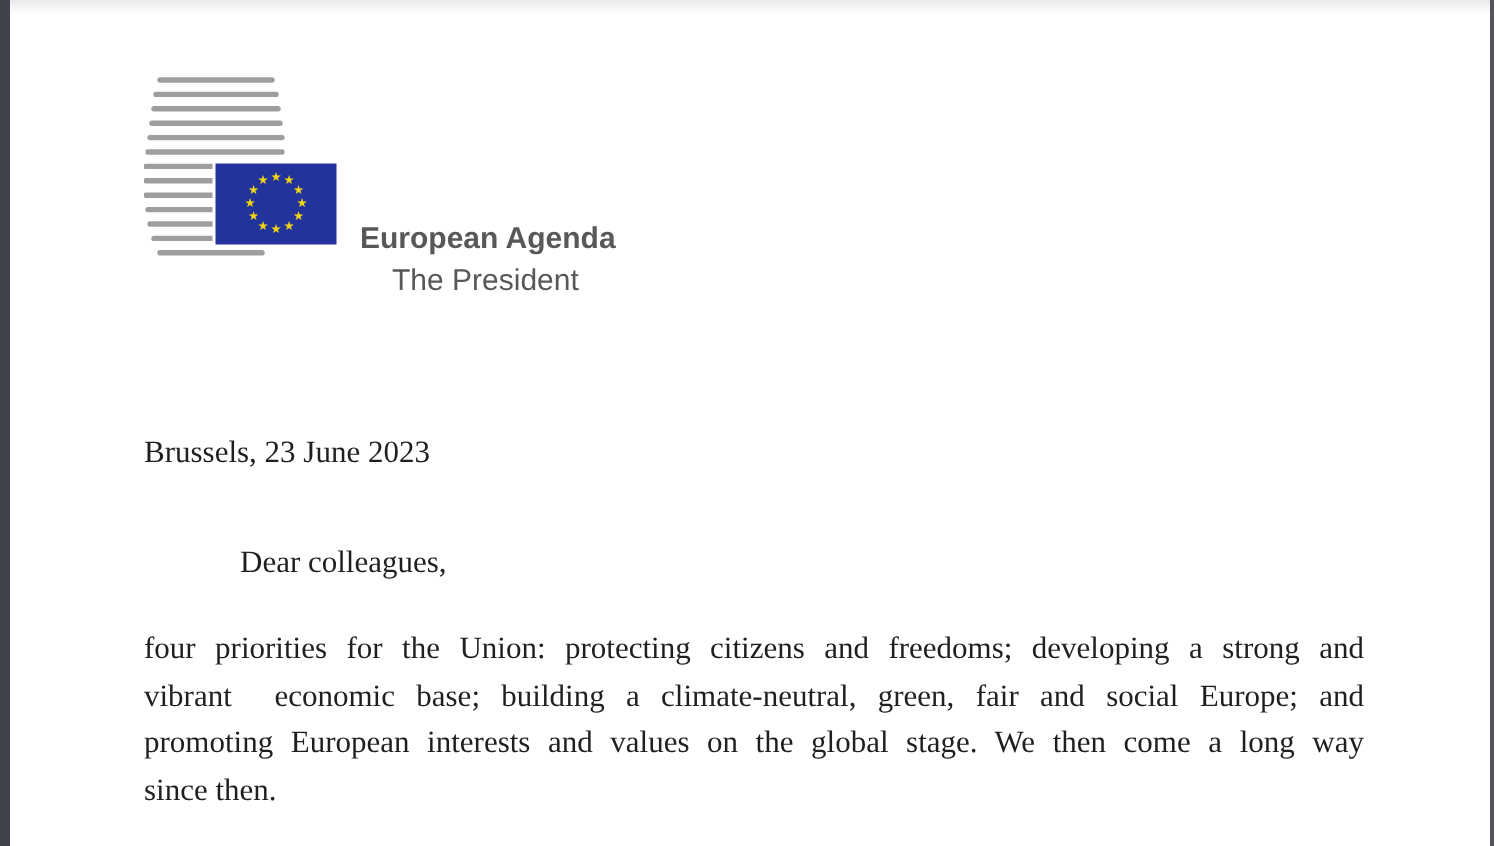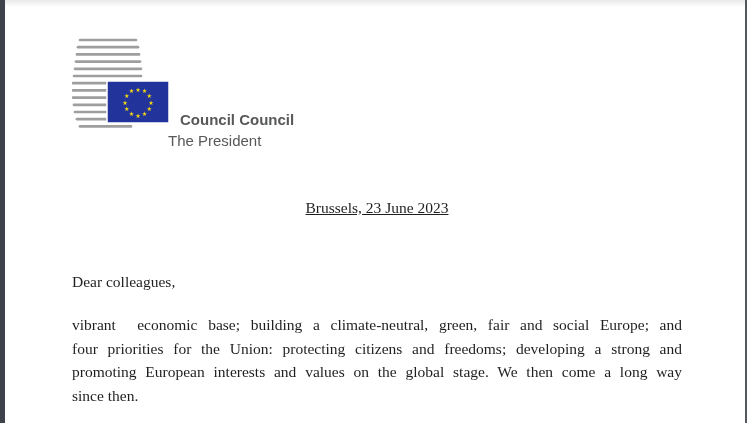--- a/index.html
+++ b/index.html
@@ -33,34 +33,34 @@
   .logo-line { stroke: var(--logo-line, #9e9e9e); stroke-width: 2.7; stroke-linecap: round; fill: none; }
   .flag-rect { fill: var(--flag-blue, #22339b); stroke: #ffffff; stroke-width: 1.5; }
   .star { fill: var(--star-yellow, #f0d514); font-size: 6.2px; font-family: "DejaVu Sans", sans-serif; }
   .org-name {
     position: absolute; left: 180px; top: 111px;
     font-family: "Liberation Sans", sans-serif;
     font-weight: bold; font-size: 15px; line-height: 18px;
     color: var(--logo-text, #57585a);
   }
   .org-title {
-    position: absolute; left: 168px; top: 132px;
+    position: absolute; left: 196px; top: 132px;
     font-family: "Liberation Sans", sans-serif;
     font-weight: normal; font-size: 15px; line-height: 18px;
     color: var(--logo-text, #57585a);
   }
   
   .letter-col {
     position: absolute; left: 72px; width: 610px;
     color: var(--letter-text, #1f1f1f);
     font-family: "Liberation Serif", serif;
     font-size: 15.5px;
   }
-  .date-line { top: 196px; text-align: center; line-height: 23px; text-decoration: underline; }
-  .salutation { top: 270px; text-align: left; line-height: 23px; }
+  .date-line { top: 215px; text-align: left; line-height: 23px; }
+  .salutation { top: 270px; text-align: left; line-height: 23px; margin-left: 48px; }
   .body-par { top: 313px; }
   .body-line {
     line-height: 23.5px;
     text-align: justify;
     text-align-last: justify;
     white-space: normal;
   }
   .body-line.last { text-align: left; text-align-last: left; }
 </style>
 </head>
@@ -100,27 +100,27 @@
         <text class="star" x="66" y="78" text-anchor="middle" dominant-baseline="central">★</text>
         <text class="star" x="59.5" y="76.26" text-anchor="middle" dominant-baseline="central">★</text>
         <text class="star" x="54.74" y="71.5" text-anchor="middle" dominant-baseline="central">★</text>
         <text class="star" x="53" y="65" text-anchor="middle" dominant-baseline="central">★</text>
         <text class="star" x="54.74" y="58.5" text-anchor="middle" dominant-baseline="central">★</text>
         <text class="star" x="59.5" y="53.74" text-anchor="middle" dominant-baseline="central">★</text>
       </g>
     </g>
   </svg>
 
-  <div class="org-name">Council Council</div>
+  <div class="org-name">European Agenda</div>
   <div class="org-title">The President</div>
 
   <div class="letter-col date-line">Brussels, 23 June 2023</div>
 
   <div class="letter-col salutation">Dear colleagues,</div>
 
   <div class="letter-col body-par">
+    <div class="body-line">four priorities for the Union: protecting citizens and freedoms; developing a strong and</div>
     <div class="body-line">vibrant&nbsp; economic base; building a climate-neutral, green, fair and social Europe; and</div>
-    <div class="body-line">four priorities for the Union: protecting citizens and freedoms; developing a strong and</div>
     <div class="body-line">promoting European interests and values on the global stage. We then come a long way</div>
     <div class="body-line last">since then.</div>
   </div>
 
 </div>
 
 </body></html>

